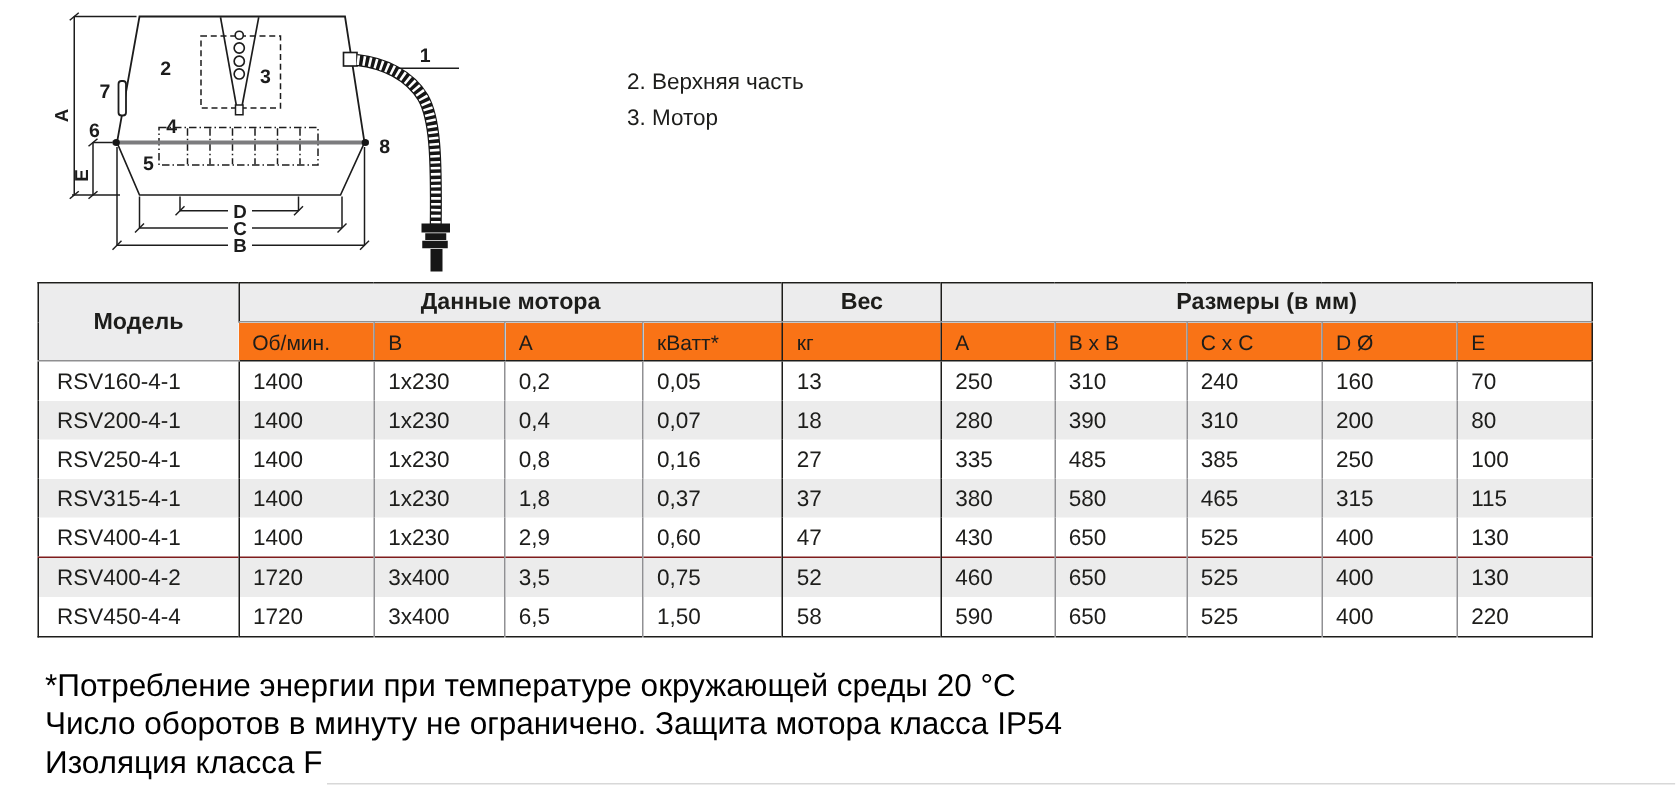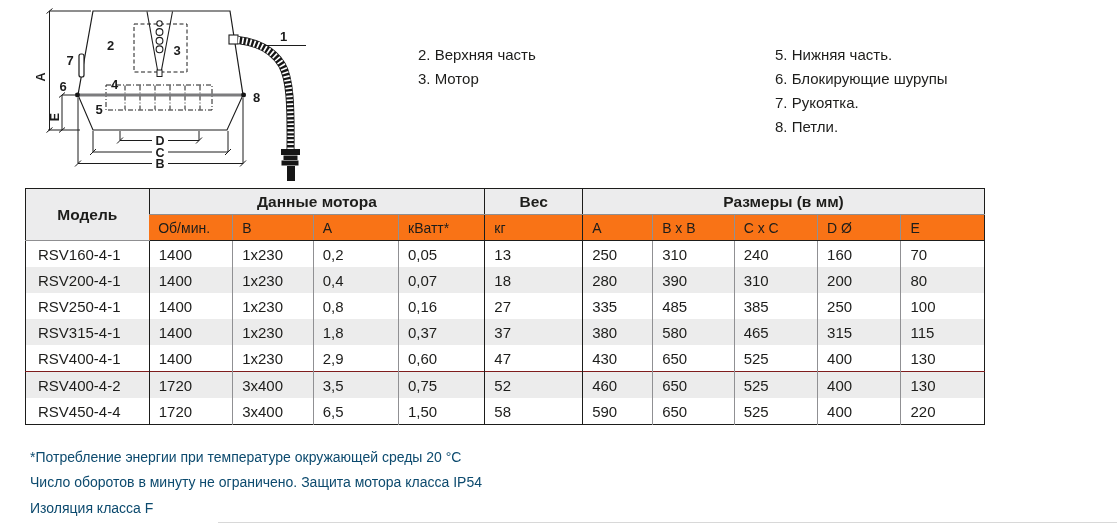--- a/index.html
+++ b/index.html
@@ -11,21 +11,21 @@
   .diagram-svg{position:absolute;left:0;top:0;width:360px;height:185px;}
   .diagram-svg text{font-family:"Liberation Sans",sans-serif;fill:#1c1c1c;}
   .callout{font-size:13px;font-weight:bold;}
   .dimlbl{font-size:12.5px;font-weight:bold;}
   
   .legend-col{position:absolute;top:43px;font-size:15px;line-height:24px;color:#1d1d1b;}
   .legend-col.left{left:418px;}
   .legend-col.right{left:775px;}
   .legend-item{white-space:nowrap;}
   
-  .table-wrap{position:absolute;left:25px;top:188px;width:960px;}
+  .table-wrap{position:absolute;left:25px;top:188px;width:1037px;}
   table.spec{border-collapse:collapse;table-layout:fixed;width:100%;border:1.6px solid #1d1d1b;}
   table.spec th, table.spec td{
     height:26px;padding:0 4px 0 9px;font-size:15px;font-weight:normal;
     text-align:left;vertical-align:middle;color:#1d1d1b;
     border-left:1px solid #909093;overflow:hidden;white-space:nowrap;
   }
   table.spec th:first-child, table.spec td:first-child{border-left:none;}
   table.spec .gstart{border-left:1.6px solid #1d1d1b;}
   tr.grouprow th{
     background:#ececed;font-weight:bold;text-align:center;font-size:15.5px;
@@ -35,21 +35,21 @@
     background:#f97316;font-size:14px;border-bottom:1.6px solid #1d1d1b;height:25px;
   }
   th.model-head{
     background:#ececed;font-weight:bold;text-align:center;font-size:15.5px;
     border-bottom:1.6px solid #1d1d1b;padding:0;
   }
   tbody td:first-child{padding-left:12px;}
   tbody tr:nth-child(even) td{background:#ececec;}
   tbody tr:nth-child(6) td{border-top:1px solid #7f1d1d;}
   
-  .footnotes{position:absolute;left:30px;top:445px;font-size:14px;line-height:25.3px;color:#0c4a6e;}
+  .footnotes{position:absolute;left:30px;top:445px;font-size:21px;line-height:25.3px;color:#000000;}
   .bottom-rule{position:absolute;left:218px;top:522px;width:899px;height:1px;background:#d8d8d8;}
 </style>
 </head>
 <body>
 
 <div class="page">
 
   <svg class="diagram-svg" viewBox="0 0 360 185">
     <g stroke="#1c1c1c" stroke-width="1" fill="none">
 
@@ -139,26 +139,20 @@
     <text class="dimlbl" transform="translate(45,77) rotate(-90)" text-anchor="middle">A</text>
     <text class="dimlbl" transform="translate(58.5,117) rotate(-90)" text-anchor="middle">E</text>
     <text class="dimlbl" x="160" y="145" text-anchor="middle">D</text>
     <text class="dimlbl" x="160" y="156.5" text-anchor="middle">C</text>
     <text class="dimlbl" x="160" y="168" text-anchor="middle">B</text>
   </svg>
 
   <div class="legend-col left">
     <div class="legend-item">2. Верхняя часть</div>
     <div class="legend-item">3. Мотор</div>
-  </div>
-  <div class="legend-col right">
-    <div class="legend-item">5. Нижняя часть.</div>
-    <div class="legend-item">6. Блокирующие шурупы</div>
-    <div class="legend-item">7. Рукоятка.</div>
-    <div class="legend-item">8. Петли.</div>
   </div>
 
   <div class="table-wrap">
     <table class="spec">
       <colgroup>
         <col style="width:12.9%">
           <col style="width:8.7%">
           <col style="width:8.4%">
         <col style="width:8.9%">
           <col style="width:9.0%">

